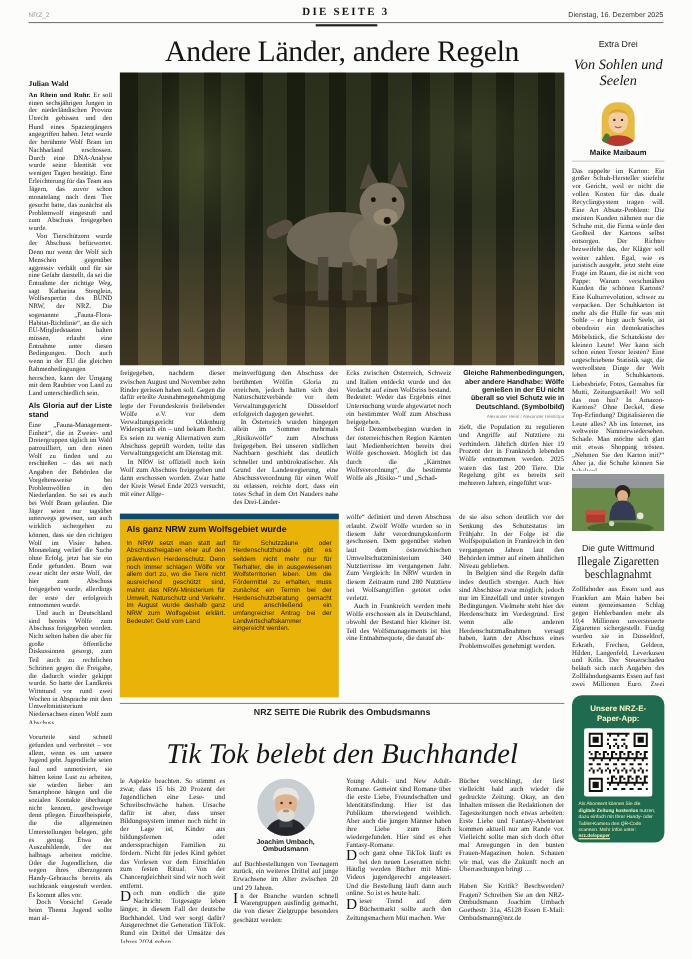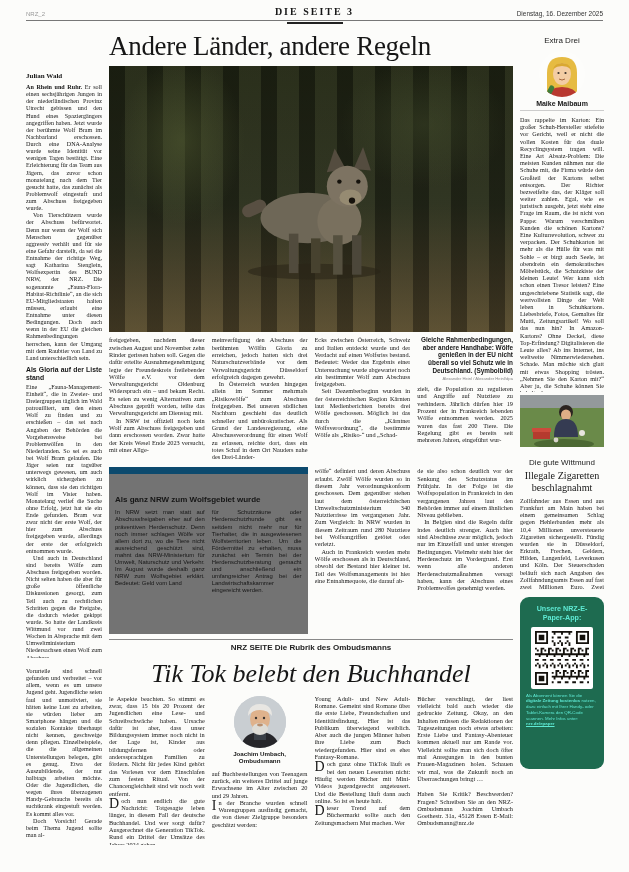--- a/index.html
+++ b/index.html
@@ -21,65 +21,65 @@
   .side{width:84px;flex:none;padding-top:10px}
 
   .bt{font-size:6.3px;line-height:1.16;text-align:justify;hyphens:auto}
   .rail .bt{font-size:6.1px;line-height:1.17}
   .bt p+p{text-indent:7px}
   .byline{font-size:7px;font-weight:bold;margin-bottom:4px}
   .rail-sub{font-family:"Liberation Sans",sans-serif;font-weight:bold;font-size:6.8px;margin:4px 0 2px}
   .rail-wolf{height:574px;overflow:hidden}
   .rail-tt{height:200px;overflow:hidden;margin-top:10px}
 
-  h1{font-size:27px;font-weight:normal;text-align:left;line-height:1.05;letter-spacing:-.3px;margin-top:6px}
+  h1{font-size:27px;font-weight:normal;text-align:center;line-height:1.05;letter-spacing:-.3px;margin-top:6px}
   .subhead{font-size:10.5px;font-weight:bold;text-align:center;margin-top:3px}
 
   .photo{height:266px;margin-top:6px;position:relative;overflow:hidden;
     background:
       radial-gradient(90px 120px at 18% 28%, rgba(88,98,52,.45), transparent 70%),
       radial-gradient(120px 90px at 78% 22%, rgba(70,80,46,.4), transparent 70%),
       repeating-linear-gradient(90deg, rgba(16,18,10,.5) 0 16px, rgba(62,66,42,.28) 16px 38px),
       linear-gradient(180deg,#232816 0%,#2c3120 52%,#4d432c 78%,#6a5838 100%);}
   .photo svg{position:absolute;left:50%;top:54%;transform:translate(-50%,-50%);width:190px;height:142px}
 
   .agrid{display:grid;grid-template-columns:repeat(4,1fr);column-gap:7px;row-gap:5px;margin-top:4px}
   .r1{height:126px;overflow:hidden}
   .r2{height:167px;overflow:hidden}
   .cap{font-family:"Liberation Sans",sans-serif;font-weight:bold;font-size:6.4px;line-height:1.18;text-align:right}
   .crd{font-family:"Liberation Sans",sans-serif;font-size:4.2px;color:#888;text-align:right;margin:2px 0 4px}
-  .nrwbox{grid-column:1/3;background:#737373;border-top:7px solid #0c4a6e;padding:21px 6px 4px}
+  .nrwbox{grid-column:1/3;background:#eab308;border-top:5px solid #0c4a6e;padding:5px 6px 4px}
   .nrwbox .ti{font-family:"Liberation Sans",sans-serif;font-weight:bold;font-size:8px;margin-bottom:5px}
   .nrwbox .bx{display:flex;gap:7px}
   .nrwbox .bx div{flex:1;font-family:"Liberation Sans",sans-serif;font-size:5.9px;line-height:1.2;text-align:justify;hyphens:auto}
 
   .kicker{margin-top:5px;border-top:1px solid #888;padding-top:3px;text-align:center;
           font-family:"Liberation Sans",sans-serif;font-weight:bold;font-size:8px;color:#222}
-  h2{font-size:26px;font-style:italic;font-weight:normal;text-align:center;margin-top:8px;line-height:1.05}
+  h2{font-size:26px;font-style:italic;font-weight:normal;text-align:center;margin-top:20px;line-height:1.05}
 
   .bgrid{display:grid;grid-template-columns:repeat(4,1fr);column-gap:7px;margin-top:7px}
   .bcell{height:150px;overflow:hidden}
   .dc::first-letter{float:left;font-size:14px;line-height:11px;padding:1px 2px 0 0}
   .omb-wrap{text-align:center}
   .omb{width:52px;height:52px;border-radius:50%;overflow:hidden;margin:1px auto 2px;background:#c9ced2}
   .omb-cap{font-family:"Liberation Sans",sans-serif;font-weight:bold;font-size:6.2px;margin-bottom:6px}
   .contact{margin-top:8px;text-indent:0 !important}
 
   .rub{font-family:"Liberation Sans",sans-serif;font-weight:normal;font-size:8px;text-align:center;color:#222}
   .side h3{font-size:13px;font-style:italic;font-weight:normal;text-align:center;line-height:1.1;margin-top:7px}
   .apic{width:46px;height:46px;margin:6px auto 3px;border-radius:50%;overflow:hidden}
   .aname{font-family:"Liberation Sans",sans-serif;font-weight:bold;font-size:7px;text-align:center;border-bottom:1px solid #ccc;padding-bottom:3px}
   .side-body{height:276px;overflow:hidden;margin-top:5px;font-size:6.2px}
   .sphoto{height:52px;margin-top:3px;overflow:hidden}
   .sphoto svg{width:100%;height:100%}
   .rub2{margin-top:11px}
   h4{font-size:11px;font-weight:normal;text-align:center;line-height:1.08;margin-top:3px;transform:scaleX(.92)}
   .side-body2{height:94px;overflow:hidden;margin-top:3px;font-size:6.2px}
 
-  .ad{margin-top:6px;border-radius:9px;padding:7px 6px 6px;color:#5eead4;height:172px;background:#1e6b50}
+  .ad{margin-top:6px;border-radius:9px;padding:7px 6px 6px;color:#fef9c3;height:134px;background:#1e6b50}
   .ad .ti{font-family:"Liberation Sans",sans-serif;font-weight:bold;font-size:7.2px;text-align:center}
   .qr{width:62px;height:62px;background:#fff;border-radius:2px;margin:5px auto 4px;padding:4px}
   .qr svg{width:100%;height:100%;display:block}
   .ad-tx{font-family:"Liberation Sans",sans-serif;font-size:4.4px;line-height:1.3;text-align:left}
   .ad-b{font-weight:bold}
   .ad-link{font-weight:bold;text-decoration:underline;cursor:pointer}
 </style>
 </head>
 <body>
 
@@ -208,20 +208,21 @@
         </div>
         <div class="bt bcell">
           <p>Bücher verschlingt, der liest vielleicht bald auch wieder die gedruckte Zeitung. Okay, an den Inhalten müssen die Redaktionen der Tageszeitungen noch etwas arbeiten: Erste Liebe und Fantasy-Abenteuer kommen aktuell nur am Rande vor. Vielleicht sollte man sich doch öfter mal Anregungen in den bunten Frauen-Magazinen holen. Schauen wir mal, was die Zukunft noch an Überraschungen bringt …</p>
           <p class="contact">Haben Sie Kritik? Beschwerden? Fragen? Schreiben Sie an den NRZ-Ombudsmann Joachim Umbach Goethestr. 31a, 45128 Essen E-Mail: Ombudsmann@nrz.de</p>
         </div>
       </div>
     </div>
 
     <div class="side">
       <div class="rub">Extra Drei</div>
+      <h3>Von Sohlen und Seelen</h3>
       <div class="apic">
         <svg viewBox="0 0 46 46">
           <rect width="46" height="46" fill="#fdfdfb"></rect>
           <path d="M8 22 Q8 6 23 6 Q38 6 38 22 L38 42 L8 42 Z" fill="#e6bb42"></path>
           <ellipse cx="23" cy="23" rx="9" ry="11" fill="#f3cda4"></ellipse>
           <path d="M14 18 Q16 12 23 12 Q30 12 32 18 Q28 15 23 15 Q18 15 14 18 Z" fill="#d9a832"></path>
           <circle cx="19.5" cy="22" r="1.1" fill="#37302a"></circle>
           <circle cx="26.5" cy="22" r="1.1" fill="#37302a"></circle>
           <path d="M20 28 Q23 30 26 28" stroke="#a5683e" stroke-width="1" fill="none"></path>
           <path d="M6 46 Q10 36 23 36 Q36 36 40 46 Z" fill="#b8382f"></path>

